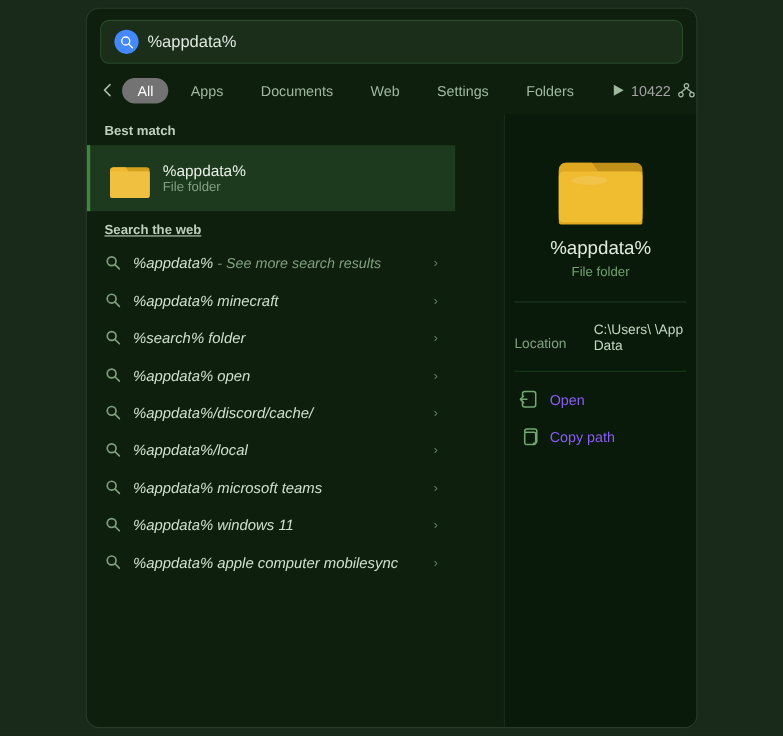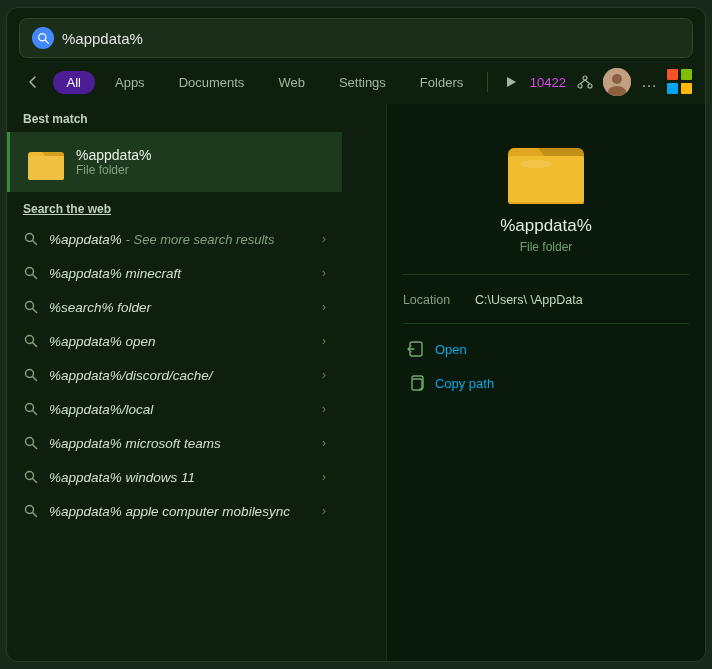--- a/index.html
+++ b/index.html
@@ -7,21 +7,21 @@
       width: 712px;
       height: 669px;
       background: #1a2a1a;
       font-family: 'Segoe UI', Arial, sans-serif;
       overflow: hidden;
       display: flex;
       align-items: center;
       justify-content: center;
     }
     .search-window {
-      width: 700px;
+      width: 556px;
       height: 655px;
       background: #0e1f0e;
       border-radius: 12px;
       overflow: hidden;
       display: flex;
       flex-direction: column;
       border: 1px solid #2a3a2a;
     }
     .search-bar {
       display: flex;
@@ -77,42 +77,42 @@
     .filter-pill {
       padding: 4px 14px;
       border-radius: 20px;
       font-size: 13px;
       cursor: pointer;
       border: none;
       background: transparent;
       color: #a0b8a0;
     }
     .filter-pill.active {
-      background: #4c1d95;
+      background: #737373;
       color: #ffffff;
     }
     .filter-separator {
       width: 1px;
       height: 20px;
       background: #2a4a2a;
       margin: 0 4px;
     }
     .filter-play-btn {
       width: 26px;
       height: 26px;
       background: transparent;
       border: none;
       cursor: pointer;
       color: #a0b8a0;
       display: flex;
       align-items: center;
       justify-content: center;
     }
     .filter-score {
-      color: #d946ef;
+      color: #a3a3a3;
       font-size: 13px;
     }
     .filter-icon-btn {
       width: 26px;
       height: 26px;
       background: transparent;
       border: none;
       cursor: pointer;
       color: #a0b8a0;
       display: flex;
@@ -263,20 +263,21 @@
       display: flex;
       align-items: flex-start;
       width: 90%;
       padding: 6px 0;
       gap: 12px;
     }
     .right-info-label {
       color: #80a080;
       font-size: 12.5px;
       min-width: 60px;
+      margin-top: 12px;
     }
     .right-info-value {
       color: #c0d8c0;
       font-size: 12.5px;
       word-break: break-all;
     }
     .right-actions-divider {
       width: 90%;
       height: 1px;
       background: #1a3a1a;
@@ -284,21 +285,21 @@
     }
     .right-action-btn {
       display: flex;
       align-items: center;
       gap: 10px;
       width: 90%;
       padding: 8px 4px;
       background: transparent;
       border: none;
       cursor: pointer;
-      color: #0ea5e9;
+      color: #8b5cf6;
       font-size: 13px;
     }
     .action-icon {
       width: 18px;
       height: 18px;
       color: #70a870;
     }
     .spacer { flex: 1; }
   </style>
 </head>

